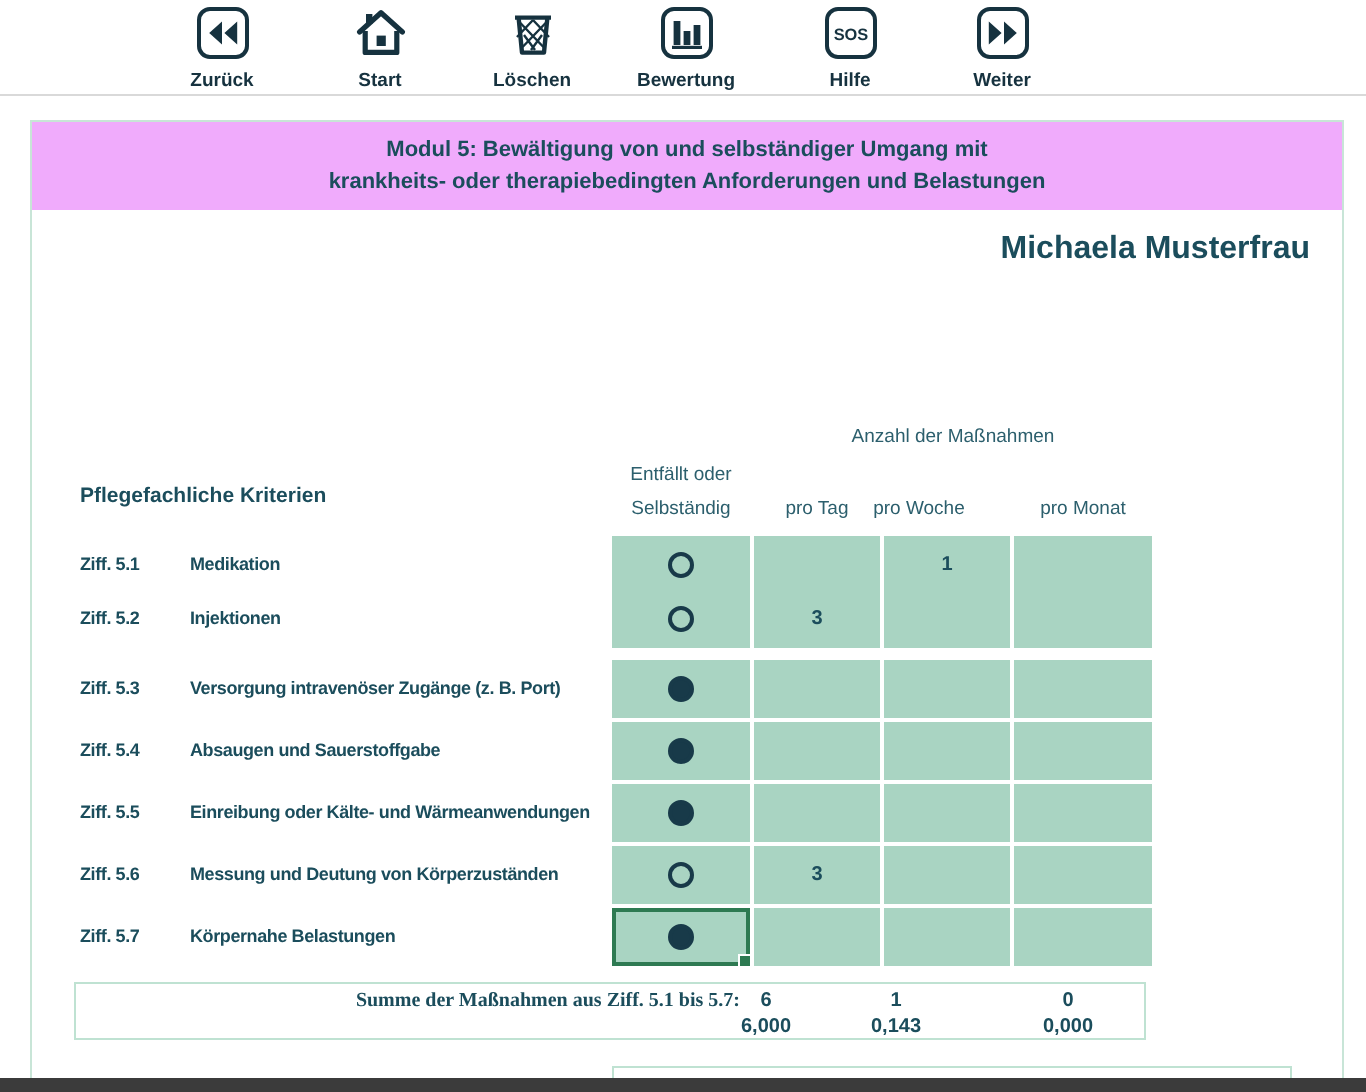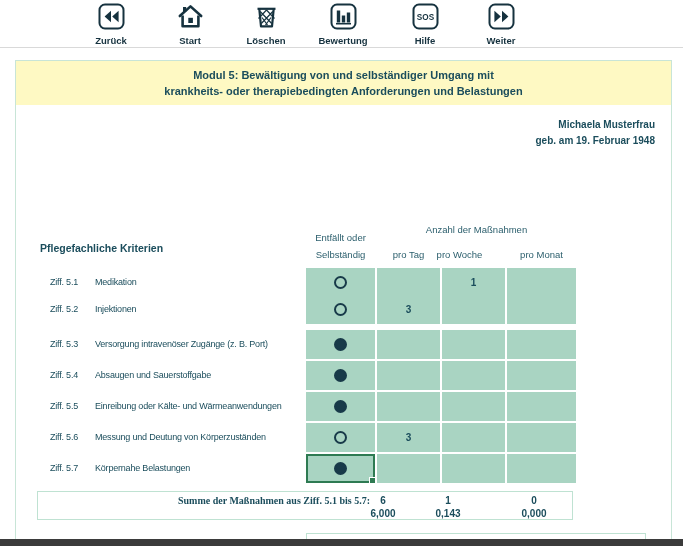--- a/index.html
+++ b/index.html
@@ -8,30 +8,30 @@
 
   
   .tool{position:absolute;top:3px;width:64px;display:flex;flex-direction:column;align-items:center;cursor:pointer;}
   .tool .ticon{width:27px;height:27px;display:block;}
   .tool .ticon svg{width:27px;height:27px;display:block;}
   .tool .tlabel{margin-top:5px;font-size:9.5px;font-weight:600;color:#16323f;white-space:nowrap;}
   .topline{position:absolute;left:0;top:47px;width:683px;height:1px;background:#d9d9d9;}
 
   
   .frame{position:absolute;left:15px;top:60px;width:657px;height:486px;border:1px solid #c8e5d7;border-bottom:none;box-sizing:border-box;background:#fff;}
-  .modhead{position:absolute;left:16px;top:61px;width:655px;height:44px;background:#fef9c3;box-sizing:border-box;padding-top:6px;text-align:center;color:#1b4d5c;font-weight:bold;font-size:11px;line-height:16px;}
-  .patient{position:absolute;right:28px;top:117px;text-align:right;font-size:10px;font-weight:bold;color:#1b4d5c;line-height:16px;}
+  .modhead{position:absolute;left:16px;top:61px;width:655px;height:44px;background:#f0abfc;box-sizing:border-box;padding-top:6px;text-align:center;color:#1b4d5c;font-weight:bold;font-size:11px;line-height:16px;}
+  .patient{position:absolute;right:28px;top:117px;text-align:center;font-size:16px;font-weight:bold;color:#1b4d5c;line-height:16px;}
 
   
   .th{position:absolute;font-size:9.5px;font-weight:500;color:#2c5f6d;text-align:center;white-space:nowrap;}
   .crit{position:absolute;left:40px;top:242px;font-size:10.5px;font-weight:bold;color:#1b4d5c;}
 
   
   .row{position:absolute;left:0;width:683px;height:29px;}
-  .rowlabel{position:absolute;top:0;height:29px;line-height:29px;font-size:9px;font-weight:normal;color:#1b4d5c;letter-spacing:-0.2px;white-space:nowrap;text-align:center;}
+  .rowlabel{position:absolute;top:0;height:29px;line-height:29px;font-size:9px;font-weight:bold;color:#1b4d5c;letter-spacing:-0.2px;white-space:nowrap;}
   .ziff{left:40px;width:48px;}
   .crit-name{left:95px;}
   .cell{position:absolute;top:0;height:29px;background:#a9d4c2;box-sizing:border-box;cursor:cell;}
   .c0{left:306px;width:69px;display:flex;align-items:center;justify-content:center;}
   .c1{left:377px;width:63px;}
   .c2{left:442px;width:63px;}
   .c3{left:507px;width:69px;}
   .cellval{text-align:center;line-height:29px;font-size:10px;font-weight:bold;color:#1b4d5c;}
   .radio{width:13px;height:13px;border:2px solid #183a49;border-radius:50%;box-sizing:border-box;background:transparent;}
   .radio.filled{background:#183a49;border-color:#183a49;}
@@ -126,24 +126,23 @@
 
   <div class="frame"></div>
 
   <div class="modhead">
     <div>Modul 5: Bewältigung von und selbständiger Umgang mit</div>
     <div>krankheits- oder therapiebedingten Anforderungen und Belastungen</div>
   </div>
 
   <div class="patient">
     <div>Michaela Musterfrau</div>
-    <div>geb. am 19. Februar 1948</div>
-  </div>
-
-  <div class="th" style="left:377px;top:224px;width:199px">Anzahl der Maßnahmen</div>
+  </div>
+
+  <div class="th" style="left:377px;top:213px;width:199px">Anzahl der Maßnahmen</div>
   <div class="th" style="left:306px;top:232px;width:69px">Entfällt oder</div>
   <div class="th" style="left:306px;top:249px;width:69px">Selbständig</div>
   <div class="th" style="left:377px;top:249px;width:63px">pro Tag</div>
   <div class="th" style="left:428px;top:249px;width:63px">pro Woche</div>
   <div class="th" style="left:507px;top:249px;width:69px">pro Monat</div>
 
   <div class="crit">Pflegefachliche Kriterien</div>
 
   <div id="table-rows">
       <div class="row" style="top: 268px;">

